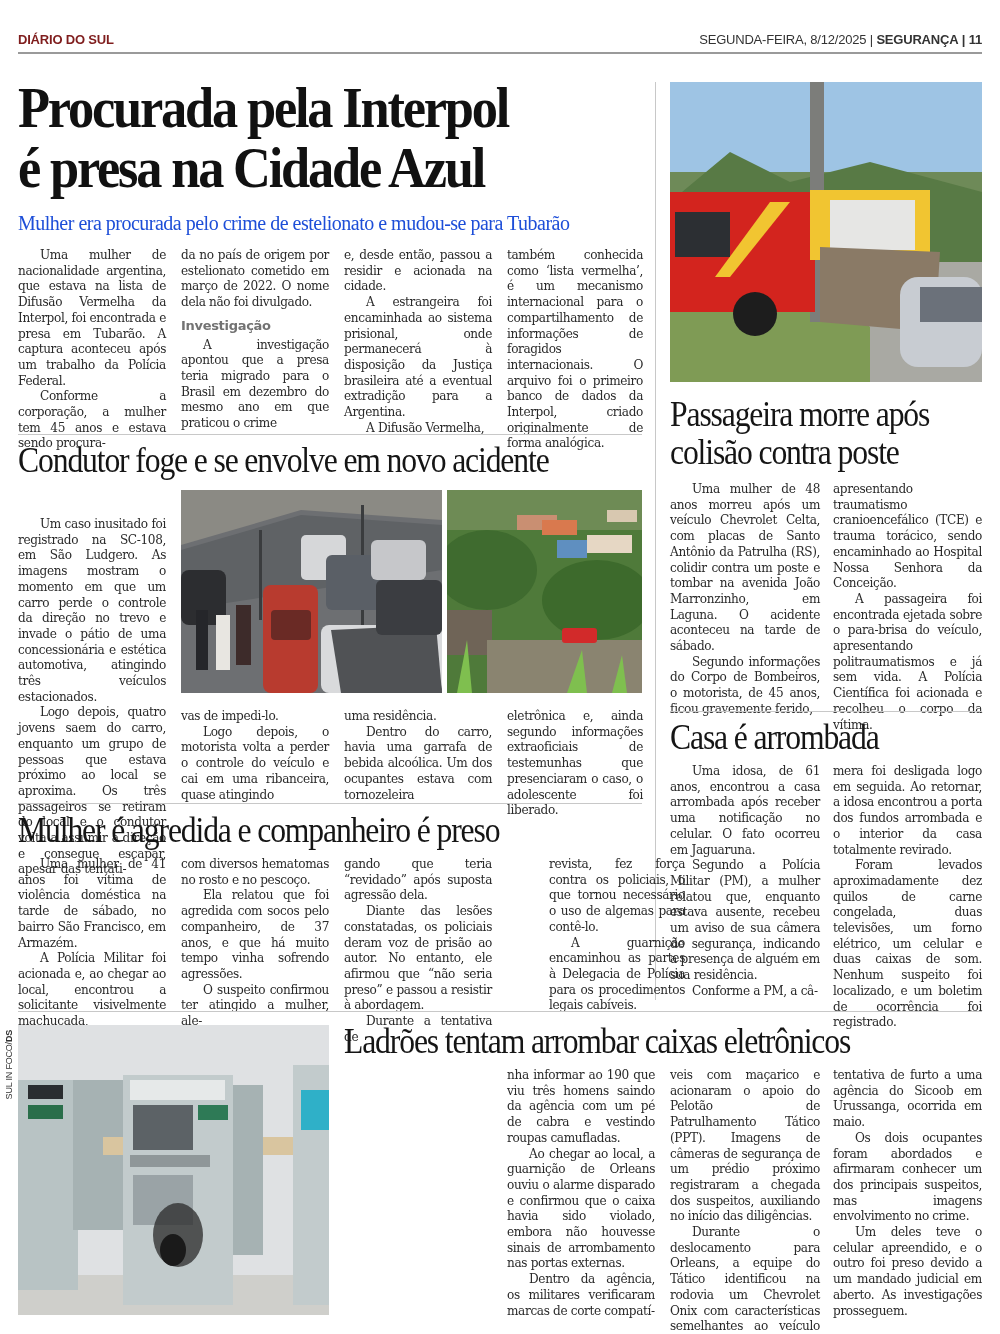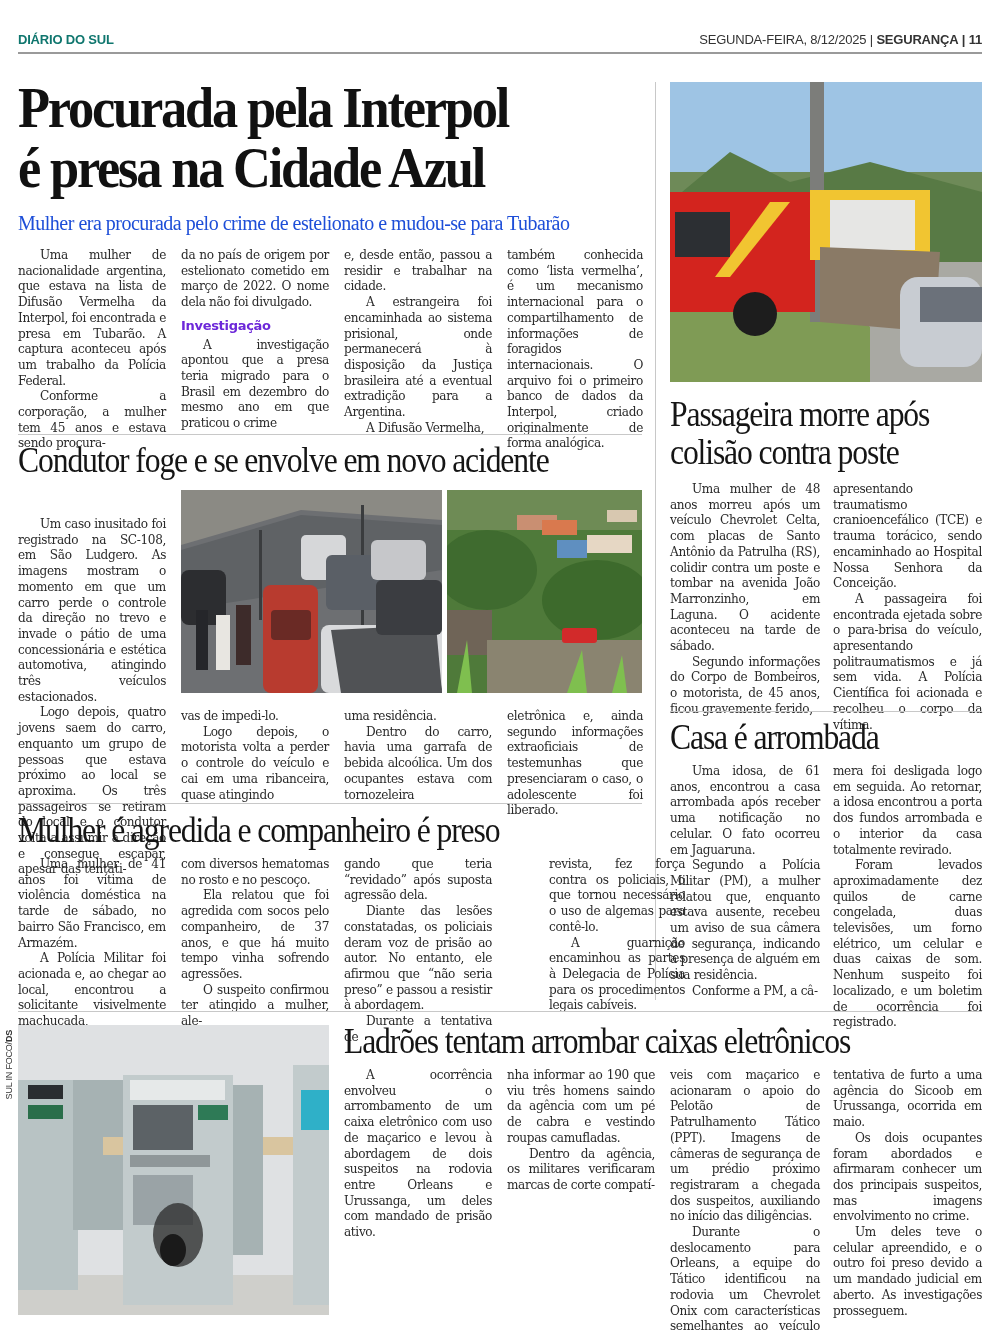--- a/index.html
+++ b/index.html
@@ -1,36 +1,36 @@
 <!DOCTYPE html>
 <html><head>
 <meta charset="utf-8">
 <style>
   * { box-sizing: border-box; margin: 0; padding: 0; }
   html, body { width: 1000px; height: 1334px; background: #fff; overflow: hidden; }
   body { position: relative; font-family: "DejaVu Serif", serif; color: #222; }
 
   .abs { position: absolute; }
-  .hdr-left { left: 18px; top: 32px; font-family: "Liberation Sans", sans-serif; font-weight: bold; font-size: 13px; color: #0f766e; letter-spacing: -0.2px; text-align: right; }
+  .hdr-left { left: 18px; top: 32px; font-family: "Liberation Sans", sans-serif; font-weight: bold; font-size: 13px; color: #7f1d1d; letter-spacing: -0.2px; text-align: right; }
   .hdr-right { right: 18px; top: 32px; font-family: "Liberation Sans", sans-serif; font-size: 13px; color: #333; letter-spacing: -0.2px; }
   .hdr-right b { font-weight: bold; }
   .hdr-rule { left: 18px; right: 18px; top: 52px; height: 2px; background: #9a9a9a; }
 
   .vrule { background: #c8c8c8; width: 1px; }
   .hrule { background: #c8c8c8; height: 1px; }
 
   .headline-main { left: 18px; top: 78px; width: 630px; font-family: "Liberation Serif", serif; font-weight: bold; font-size: 57px; line-height: 60px; letter-spacing: -2.4px; color: #111; transform: scaleX(0.92); transform-origin: left top; }
   .deck { left: 18px; top: 212px; font-family: "Liberation Serif", serif; font-size: 20px; color: #1d4ed8; letter-spacing: -0.5px; }
 
   .h2 { font-family: "Liberation Serif", serif; font-size: 36px; line-height: 38px; color: #151515; letter-spacing: -1.3px; transform: scaleX(0.88); transform-origin: left top; white-space: nowrap; }
 
   .col { font-family: "DejaVu Serif", serif; font-size: 12.1px; line-height: 15.7px; color: #2a2a2a; text-align: justify; hyphens: manual; letter-spacing: -0.35px; }
   .col p { text-indent: 22px; }
   .col p.cont { text-indent: 0; }
-  .subhead { font-family: "DejaVu Sans", sans-serif; font-weight: bold; font-size: 13px; color: #6d28d9; margin: 7px 0 4px 0; letter-spacing: -0.3px; }
+  .subhead { font-family: "DejaVu Sans", sans-serif; font-weight: bold; font-size: 13px; color: #737373; margin: 7px 0 4px 0; letter-spacing: -0.3px; }
 
   .photo { overflow: hidden; }
   .credit { left: 4px; top: 1030px; writing-mode: vertical-rl; transform: rotate(180deg); font-family: "Liberation Sans", sans-serif; font-size: 9px; color: #333; letter-spacing: -0.2px; }
   .credit b { font-weight: bold; }
 </style>
 </head>
 <body>
 
 <div class="abs hdr-left">DIÁRIO DO SUL</div>
 <div class="abs hdr-right">
@@ -53,21 +53,21 @@
 <div class="abs col" style="left:18px; top:248px; width:148px;">
   <p>Uma mulher de nacionalidade argentina, que estava na lista de Difusão Vermelha da Interpol, foi encontrada e presa em Tubarão. A captura aconteceu após um trabalho da Polícia Federal.</p>
   <p>Conforme a corporação, a mulher tem 45 anos e estava sendo procura-</p>
 </div>
 <div class="abs col" style="left:181px; top:248px; width:148px;">
   <p class="cont">da no país de origem por estelionato cometido em março de 2022. O nome dela não foi divulgado.</p>
   <div class="subhead">Investigação</div>
   <p>A investigação apontou que a presa teria migrado para o Brasil em dezembro do mesmo ano em que praticou o crime</p>
 </div>
 <div class="abs col" style="left:344px; top:248px; width:148px;">
-  <p class="cont">e, desde então, passou a residir e trabalhar na cidade.</p>
+  <p class="cont">e, desde então, passou a residir e acionada na cidade.</p>
   <p>A estrangeira foi encaminhada ao sistema prisional, onde permanecerá à disposição da Justiça brasileira até a eventual extradição para a Argentina.</p>
   <p>A Difusão Vermelha,</p>
 </div>
 <div class="abs col" style="left:507px; top:248px; width:136px;">
   <p class="cont">também conhecida como ‘lista vermelha’, é um mecanismo internacional para o compartilhamento de informações de foragidos internacionais. O arquivo foi o primeiro banco de dados da Interpol, criado originalmente de forma analógica.</p>
 </div>
 
 <div class="abs hrule" style="left:18px; top:434px; width:624px;"></div>
 
 <div class="abs h2" style="left:18px; top:441px;">Condutor foge e se envolve em novo acidente</div>
@@ -227,25 +227,25 @@
     <ellipse cx="155" cy="225" rx="13" ry="16" fill="#1a1a1a"></ellipse>
     <rect x="215" y="60" width="30" height="170" fill="#a6b2b3"></rect>
     <rect x="275" y="40" width="36" height="240" fill="#c2cbcc"></rect>
     <rect x="283" y="65" width="28" height="40" fill="#2fb0c8"></rect>
   </svg>
 </div>
 
 <div class="abs h2" style="left:344px; top:1022px;">Ladrões tentam arrombar caixas eletrônicos</div>
 
 <div class="abs col" style="left:344px; top:1068px; width:148px;">
-  <p>A ocorrência envolveu o arrombamento de um caixa eletrônico com uso de maçarico e levou à abordagem de dois suspeitos na rodovia entre Orleans e Urussanga, um deles com mandado de prisão ativo.</p>
 
 </div>
 <div class="abs col" style="left:507px; top:1068px; width:148px;">
   <p class="cont">nha informar ao 190 que viu três homens saindo da agência com um pé de cabra e vestindo roupas camufladas.</p>
+  <p>Ao chegar ao local, a guarnição de Orleans ouviu o alarme disparado e confirmou que o caixa havia sido violado, embora não houvesse sinais de arrombamento nas portas externas.</p>
   <p>Dentro da agência, os militares verificaram marcas de corte compatí-</p>
 </div>
 <div class="abs col" style="left:670px; top:1068px; width:150px;">
   <p class="cont">veis com maçarico e acionaram o apoio do Pelotão de Patrulhamento Tático (PPT). Imagens de câmeras de segurança de um prédio próximo registraram a chegada dos suspeitos, auxiliando no início das diligências.</p>
   <p>Durante o deslocamento para Orleans, a equipe do Tático identificou na rodovia um Chevrolet Onix com características semelhantes ao veículo usado em outra</p>
 </div>
 <div class="abs col" style="left:833px; top:1068px; width:149px;">
   <p class="cont">tentativa de furto a uma agência do Sicoob em Urussanga, ocorrida em maio.</p>
   <p>Os dois ocupantes foram abordados e afirmaram conhecer um dos principais suspeitos, mas imagens envolvimento no crime.</p>
   <p>Um deles teve o celular apreendido, e o outro foi preso devido a um mandado judicial em aberto. As investigações prosseguem.</p>

